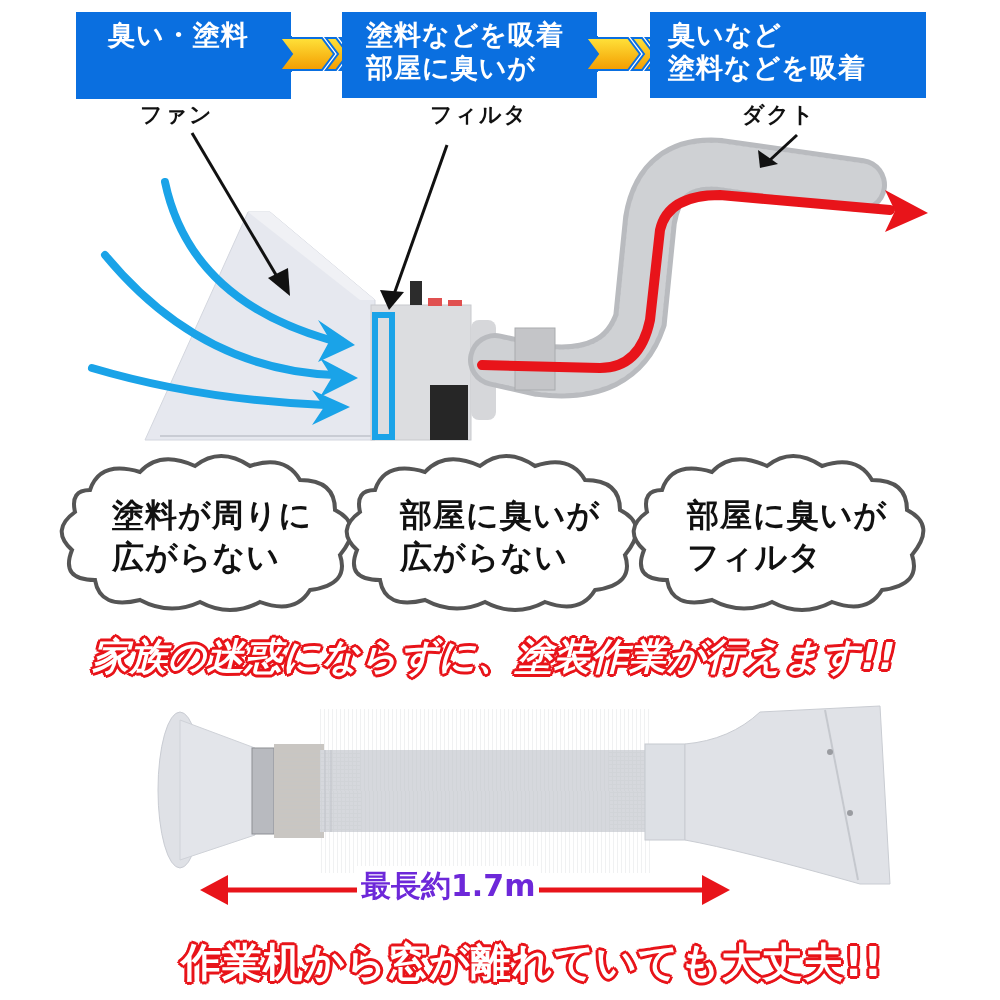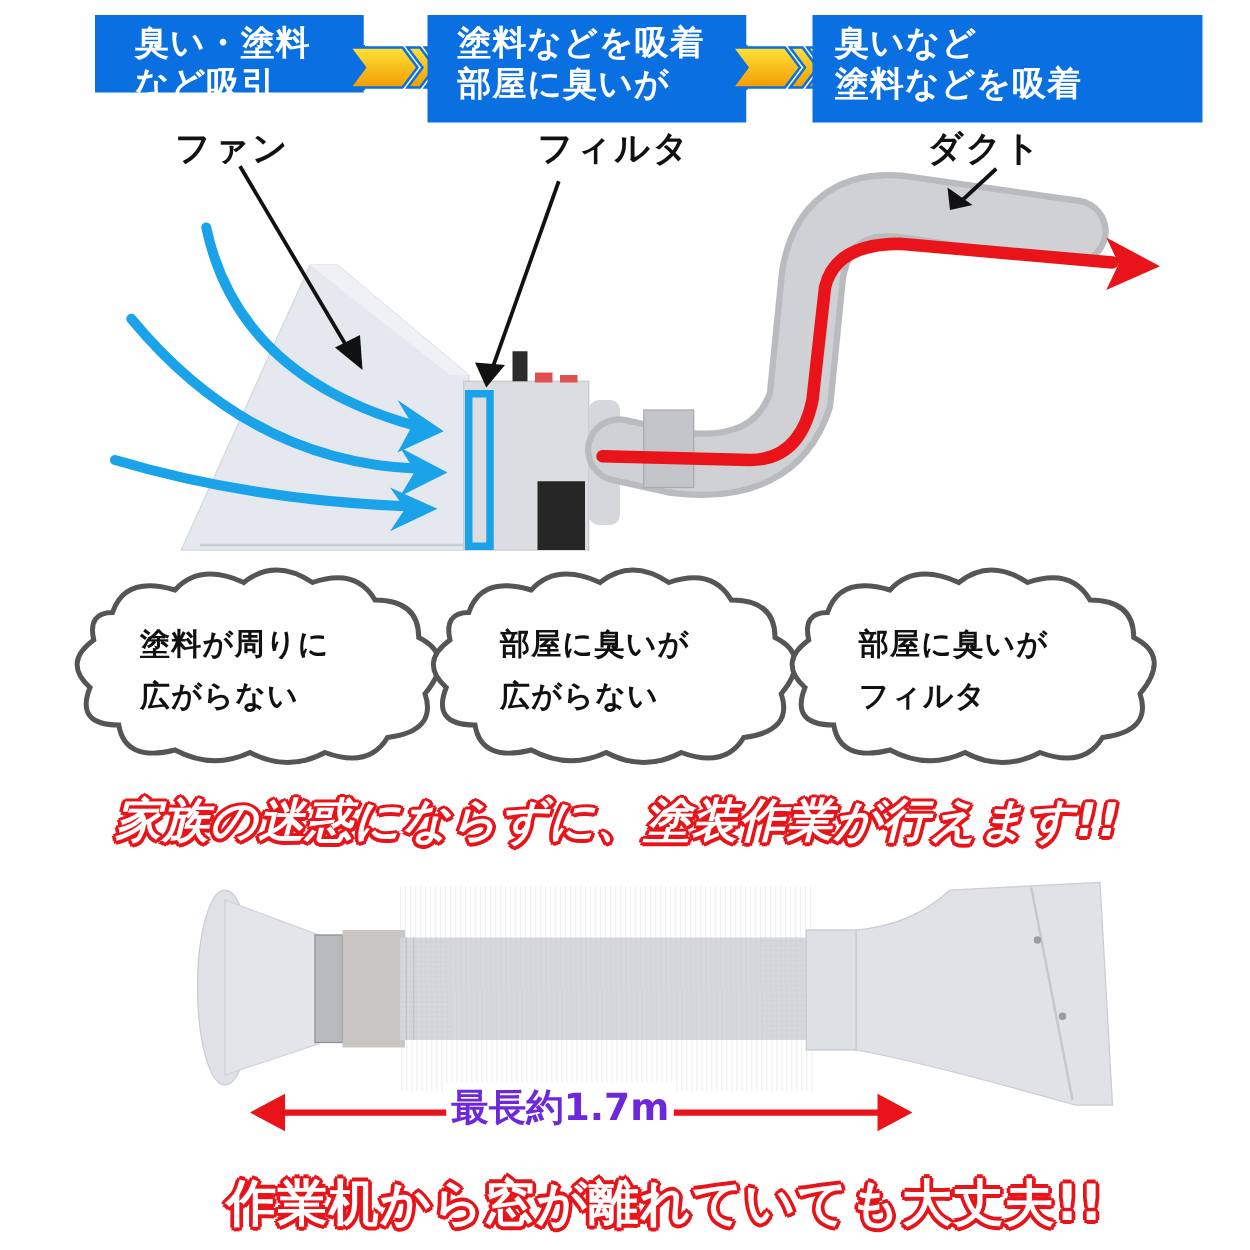--- a/index.html
+++ b/index.html
@@ -3,37 +3,36 @@
   <meta charset="utf-8">
   <style>
     html, body { margin:0; padding:0; background:#ffffff; }
     body { width:1000px; height:1000px; position:relative; overflow:hidden;
            font-family:"DejaVu Sans", sans-serif; }
     .abs { position:absolute; }
     .step-box { position:absolute; background:#0a6fe0; color:#fff; font-weight:bold;
                 font-size:27px; line-height:33px; padding:6px 0 0 0; box-sizing:border-box;
                 letter-spacing:1px; }
     .step-box span { display:block; white-space:nowrap; }
-    .label-k { position:absolute; font-weight:bold; font-size:28px; color:#111; letter-spacing:2px; }
-    .cloud-text { position:absolute; font-weight:bold; font-size:24px; line-height:42px; color:#111;
+    .label-k { position:absolute; font-weight:bold; font-size:22px; color:#111; letter-spacing:2px; }
+    .cloud-text { position:absolute; font-weight:bold; font-size:32px; line-height:42px; color:#111;
                   letter-spacing:1px; white-space:nowrap; }
     .headline-red { position:absolute; font-weight:bold; font-size:37px; color:#fff; letter-spacing:1px;
                     white-space:nowrap;
                     text-shadow: 2px 0 0 #e8141a, -2px 0 0 #e8141a, 0 2px 0 #e8141a, 0 -2px 0 #e8141a,
                                  2px 2px 0 #e8141a, -2px -2px 0 #e8141a, 2px -2px 0 #e8141a, -2px 2px 0 #e8141a,
                                  3px 0 0 #e8141a, -3px 0 0 #e8141a, 0 3px 0 #e8141a, 0 -3px 0 #e8141a; }
     .len-label { position:absolute; font-weight:bold; font-size:30px; color:#6d28d9; white-space:nowrap;
                  background:#fff; padding:0 4px; }
   </style>
 </head>
 <body>
 
-<div class="step-box" style="left:76px; top:12px; width:215px; height:62px; padding-left:32px;">
+<div class="step-box" style="left:76px; top:12px; width:215px; height:87px; padding-left:32px;">
   <span>臭い・塗料</span>
-  <span>など吸引</span>
 </div>
 
 <svg class="abs" style="left:280px; top:30px;" width="80" height="48" viewBox="0 0 80 48">
   <defs>
     <linearGradient id="yg" x1="0" y1="0" x2="0" y2="1">
       <stop offset="0" stop-color="#ffe23a"></stop>
         <stop offset="1" stop-color="#f39c00"></stop>
     </linearGradient>
   </defs>
   <rect x="0" y="6" width="12" height="36" fill="#0a6fe0"></rect>
@@ -47,21 +46,21 @@
   <span>部屋に臭いが</span>
 </div>
 
 <svg class="abs" style="left:586px; top:30px;" width="80" height="48" viewBox="0 0 80 48">
   <rect x="0" y="6" width="12" height="36" fill="#0a6fe0"></rect>
   <polygon points="0,8 42,8 54,24 42,40 0,40 12,24" fill="url(#yg)" stroke="#0a6fe0" stroke-width="2"></polygon>
   <polygon points="46,8 56,8 68,24 56,40 46,40 58,24" fill="url(#yg)" stroke="#0a6fe0" stroke-width="2"></polygon>
   <polygon points="60,8 68,8 80,24 68,40 60,40 72,24" fill="url(#yg)" stroke="#0a6fe0" stroke-width="2"></polygon>
 </svg>
 
-<div class="step-box" style="left:650px; top:12px; width:312px; height:86px; padding-left:18px;">
+<div class="step-box" style="left:650px; top:12px; width:276px; height:86px; padding-left:18px;">
   <span>臭いなど</span>
   <span>塗料などを吸着</span>
 </div>
 
 <div class="label-k" style="left:140px; top:100px;">ファン</div>
 <div class="label-k" style="left:418px; top:100px;margin-left:12px;">フィルタ</div>
 <div class="label-k" style="left:742px; top:100px;">ダクト</div>
 
 <svg class="abs" style="left:0; top:120px;" width="1000" height="330" viewBox="0 120 1000 330">
 

